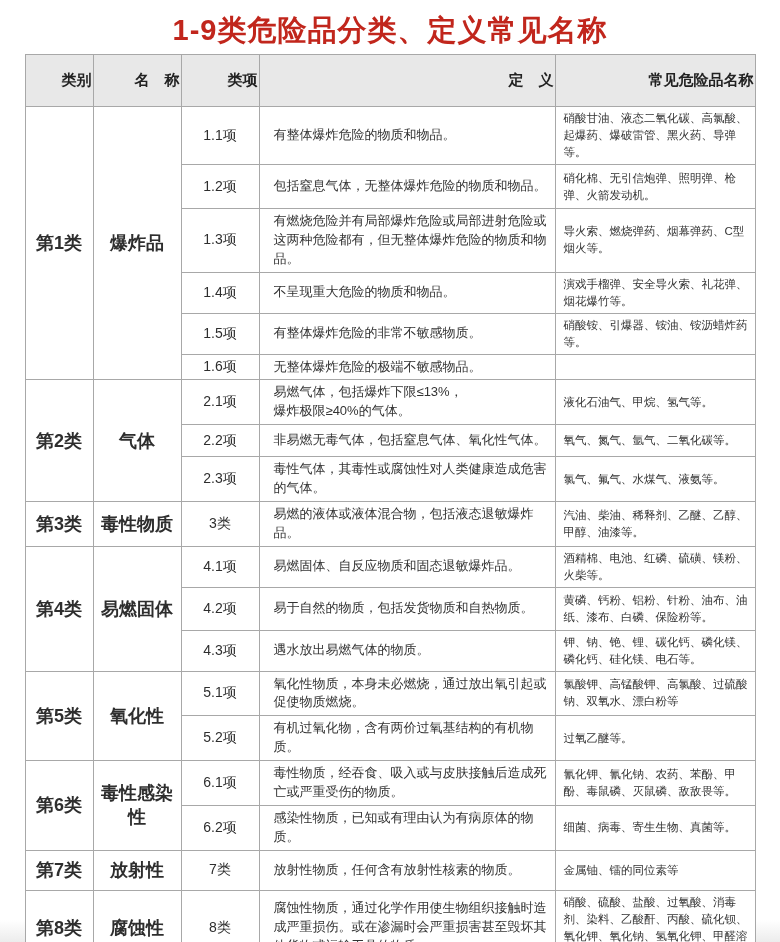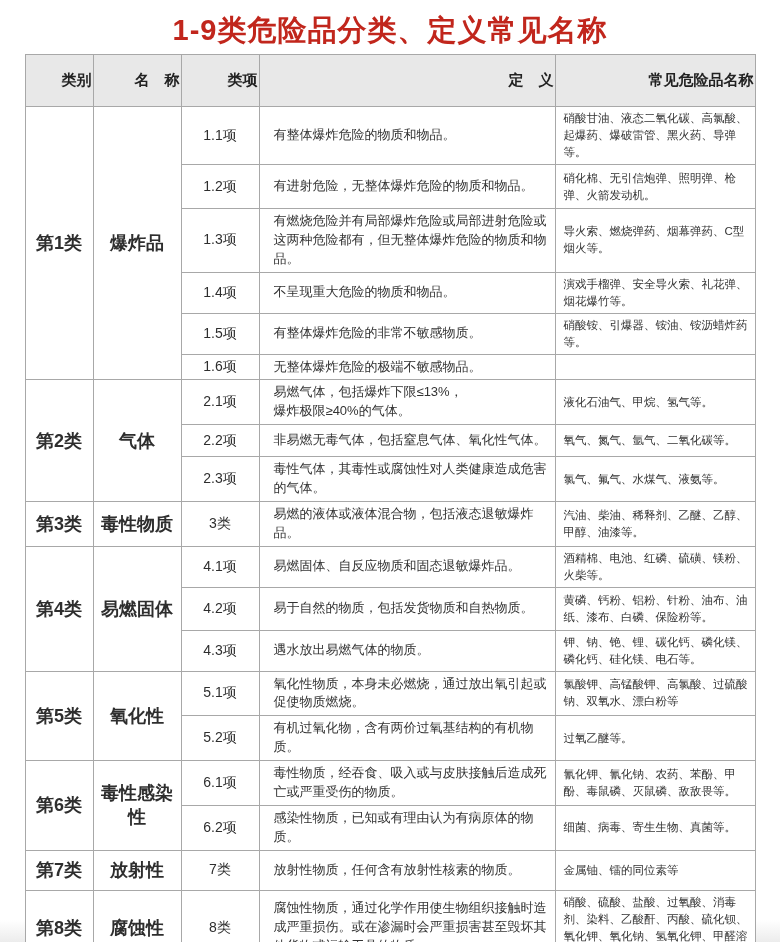--- a/index.html
+++ b/index.html
@@ -124,21 +124,21 @@
 
       <tr style="height:44px">
         <td class="c-cat" rowspan="6">第1类</td>
         <td class="c-name" rowspan="6">爆炸品</td>
         <td class="c-item">1.1项</td>
         <td class="c-def">有整体爆炸危险的物质和物品。</td>
         <td class="c-common">硝酸甘油、液态二氧化碳、高氯酸、起爆药、爆破雷管、黑火药、导弹等。</td>
       </tr>
       <tr style="height:44px">
         <td class="c-item">1.2项</td>
-        <td class="c-def">有进射危险，无整体爆炸危险的物质和物品。</td>
+        <td class="c-def">包括窒息气体，无整体爆炸危险的物质和物品。</td>
         <td class="c-common">硝化棉、无引信炮弹、照明弹、枪弹、火箭发动机。</td>
       </tr>
       <tr style="height:44px">
         <td class="c-item">1.3项</td>
         <td class="c-def">有燃烧危险并有局部爆炸危险或局部进射危险或这两种危险都有，但无整体爆炸危险的物质和物品。</td>
         <td class="c-common">导火索、燃烧弹药、烟幕弹药、C型烟火等。</td>
       </tr>
       <tr style="height:40px">
         <td class="c-item">1.4项</td>
         <td class="c-def">不呈现重大危险的物质和物品。</td>

